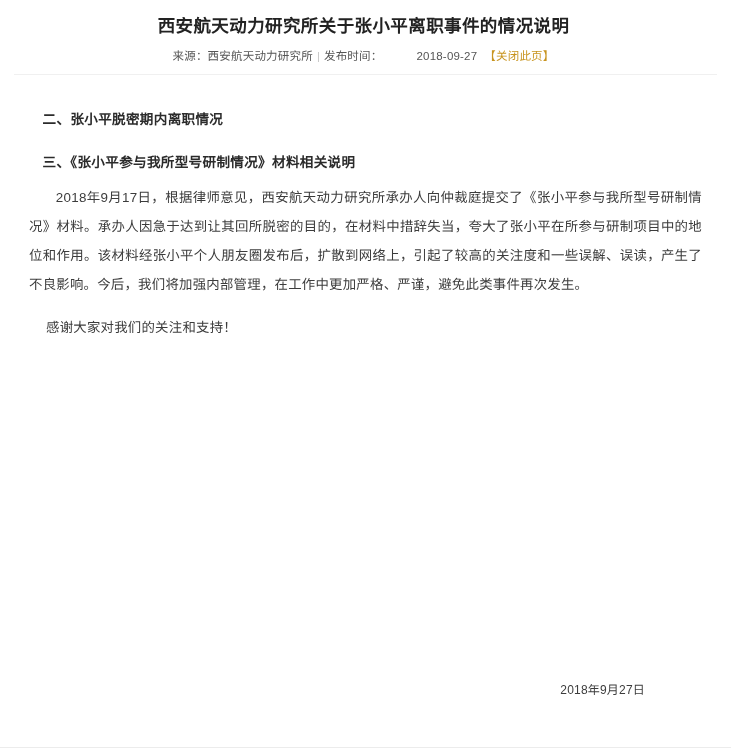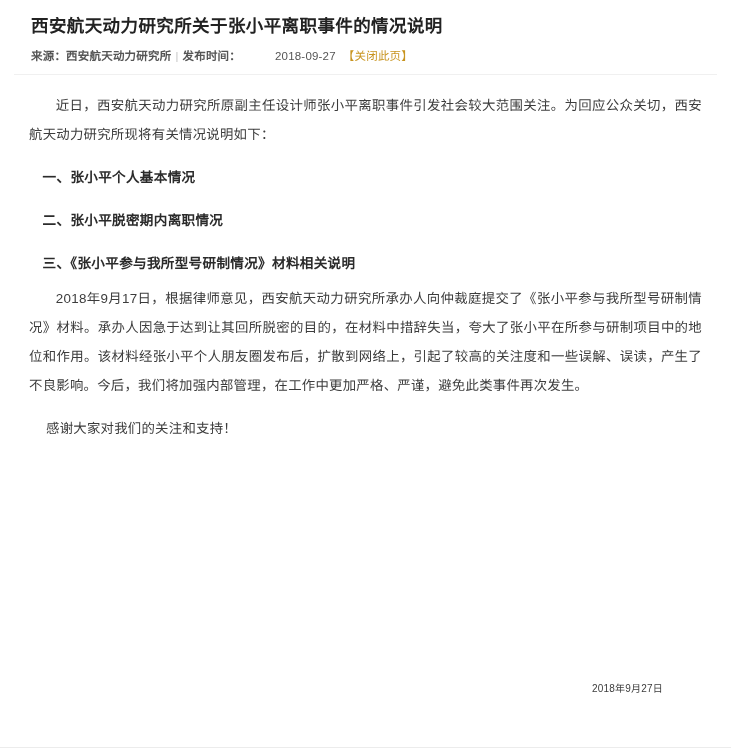--- a/index.html
+++ b/index.html
@@ -19,22 +19,22 @@
     position: relative;
     width: 731px;
     height: 748px;
     box-sizing: border-box;
     background: #fff;
     border-bottom: 1px solid #ececec;
   }
 
   
   .doc-header {
-    padding: 13px 28px 0 31px;
-    text-align: left;
+    padding: 13px 28px 0 24px;
+    text-align: center;
   }
   .doc-title {
     font-size: 17.5px;
     font-weight: bold;
     color: #222222;
     letter-spacing: 0.4px;
     line-height: 26px;
     margin: 0;
   }
   .doc-meta {
@@ -43,21 +43,21 @@
     color: #5a5a5a;
     line-height: 16px;
     letter-spacing: 0.2px;
     white-space: nowrap;
   }
   .doc-meta .sep {
     color: #c4c4c4;
     padding: 0 4px;
     font-size: 11px;
   }
-  .doc-meta .meta-item { color: #555; font-weight: bold; }
+  .doc-meta .meta-item { color: #555; }
   .doc-meta .meta-date {
     color: #555;
     padding-left: 2px;
     margin-left: 32px;
   }
   .close-link {
     color: #c8941f;
     text-decoration: none;
     padding-left: 7px;
     cursor: pointer;
@@ -101,22 +101,22 @@
     text-indent: 0;
     padding-left: 17px;
     letter-spacing: 0.25px;
   }
   .sign-date {
     position: absolute;
     left: 0;
     right: 0;
     top: 680px;
     text-align: right;
-    padding-right: 68px;
-    font-size: 10px;
+    padding-right: 86px;
+    font-size: 12px;
     color: #3c3c3c;
     letter-spacing: 0.2px;
   }
 </style>
 </head>
 <body>
 
 <div class="page">
 
   <div class="doc-header">
@@ -124,23 +124,21 @@
 
     <div class="doc-meta">
       <span class="meta-item">来源：</span><span class="meta-item">西安航天动力研究所</span><span class="sep">|</span><span class="meta-item">发布时间：</span><span class="meta-date">2018-09-27</span><a class="close-link" href="#">【关闭此页】</a>
     </div>
   </div>
 
   <div class="rule"></div>
 
   <div class="doc-body">
 
-    <p class="para">近日，西安航天动力研究所原副主任设计师张小平离职事件引发社会较大范围关注。为回应公众关切，西安航天动力研究所现将有关情况说明如下：</p>
 
-    <h2 class="section-head">一、张小平个人基本情况</h2>
 
     <h2 class="section-head">二、张小平脱密期内离职情况</h2>
 
     <h2 class="section-head">三、《张小平参与我所型号研制情况》材料相关说明</h2>
     <p class="para tight">2018年9月17日，根据律师意见，西安航天动力研究所承办人向仲裁庭提交了《张小平参与我所型号研制情况》材料。承办人因急于达到让其回所脱密的目的，在材料中措辞失当，夸大了张小平在所参与研制项目中的地位和作用。该材料经张小平个人朋友圈发布后，扩散到网络上，引起了较高的关注度和一些误解、误读，产生了不良影响。今后，我们将加强内部管理，在工作中更加严格、严谨，避免此类事件再次发生。</p>
 
     <p class="thanks">感谢大家对我们的关注和支持！</p>
   </div>
 
   <div class="sign-date">2018年9月27日</div>

